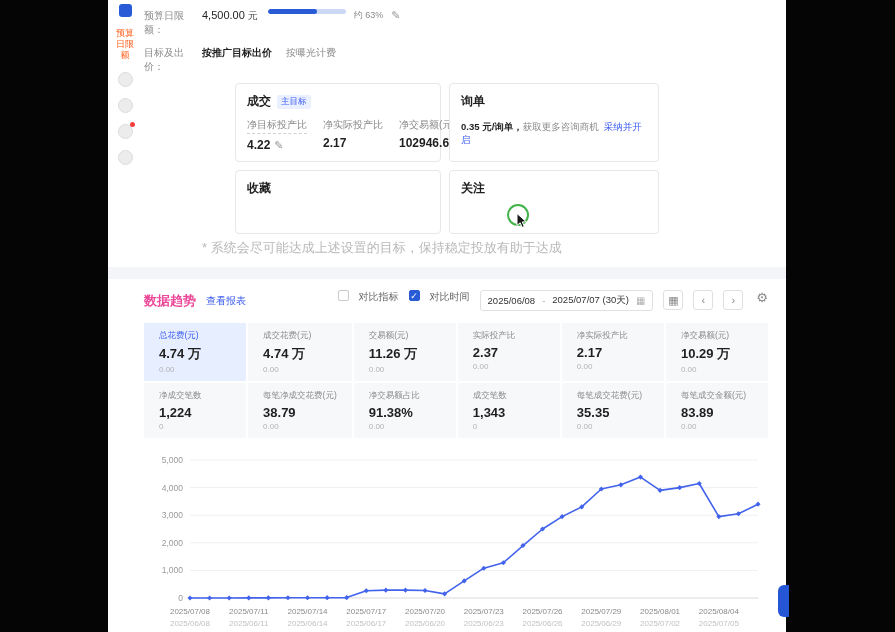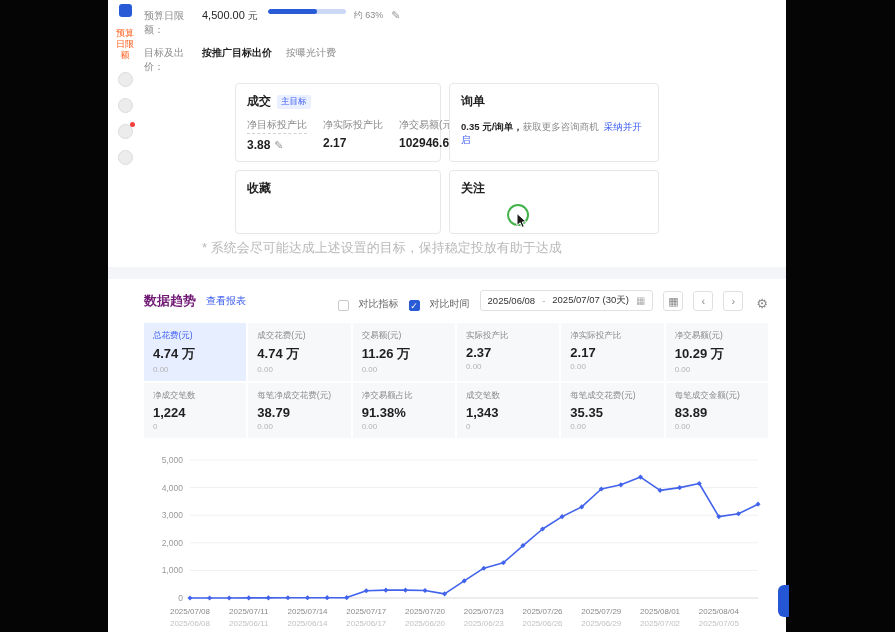--- a/index.html
+++ b/index.html
@@ -40,34 +40,34 @@
   .m-val{font-size:12px;font-weight:bold;color:#1f1f1f;margin-top:4px;display:flex;align-items:center;gap:4px}
   .card-desc{font-size:9.5px;color:#8a8a8a;margin-top:11px}
   .card-desc b{color:#1f1f1f}
   .link{color:#3a5bf0;cursor:pointer;margin-left:5px}
   .sys-note{margin-left:58px;font-size:13px;color:#b9b9b9;margin-top:5px}
 
   .band{height:12px;background:#f4f5f8;margin-top:10px;width:100%}
 
   .trend{margin-left:36px;padding:11px 18px 0 0}
   .trend-head{display:flex;align-items:center}
-  .trend-title{font-size:13px;font-weight:bold;color:#701a75}
+  .trend-title{font-size:13px;font-weight:bold;color:#ec4899}
   .report-link{color:#3a5bf0;font-size:10px;margin-left:10px;cursor:pointer}
-  .trend-controls{margin-left:auto;display:flex;align-items:flex-end;gap:10px;color:#666;font-size:10px}
+  .trend-controls{margin-left:auto;display:flex;align-items:flex-start;gap:10px;color:#666;font-size:10px}
   .cb{width:11px;height:11px;border:1px solid #c9c9c9;border-radius:2px;background:#fff;flex:none;cursor:pointer;
       font-size:9px;line-height:10px;text-align:center;color:#fff}
   .cb.checked{background:#2a5bd7;border-color:#2a5bd7}
   .date-box{border:1px solid #e0e0e0;border-radius:3px;padding:3px 7px;display:flex;gap:7px;align-items:center;color:#333;font-size:9.5px;cursor:pointer}
   .date-box .sep{color:#aaa}
   .cal-glyph{color:#b0b0b0;font-size:10px}
   .icon-btn{width:20px;height:20px;border:1px solid #e0e0e0;border-radius:3px;display:flex;align-items:center;justify-content:center;color:#8a8a8a;font-size:11px;cursor:pointer;background:#fff}
   .gear{color:#8a8a8a;font-size:13px;cursor:pointer;margin-left:3px}
 
   .tiles{display:grid;grid-template-columns:repeat(6,1fr);gap:2px;margin-top:12px}
-  .tile{background:#f7f8fa;padding:7px 9px;min-height:46px;cursor:pointer}
+  .tile{background:#f7f8fa;padding:7px 15px;min-height:46px;cursor:pointer}
   .tile.selected{background:#e7eeff}
   .t-lbl{font-size:8.5px;color:#8a8a8a;white-space:nowrap;overflow:hidden}
   .tile.selected .t-lbl{color:#3a5bf0}
   .t-val{font-size:13px;font-weight:bold;color:#1f1f1f;margin-top:3px}
   .t-sub{font-size:8px;color:#b3b3b3;margin-top:2px}
 
   .chart-wrap{margin-top:12px}
   svg{font-family:inherit;display:block}
 
   .cursor-ring{position:absolute;left:507px;top:204px;width:22px;height:22px;border:2px solid #43b24a;border-radius:50%;z-index:20}
@@ -113,21 +113,21 @@
     <div class="cards">
       <div class="card">
         <div class="card-title">
           <span>成交</span>
           <span class="badge-main">主目标</span>
         </div>
         <div class="metrics">
           <div class="metric">
             <div class="m-lbl dashed">净目标投产比</div>
             <div class="m-val">
-              <span>3.88</span>
+              <span>4.22</span>
               <span class="pencil">✎</span>
             </div>
           </div>
           <div class="metric">
             <div class="m-lbl">净实际投产比</div>
             <div class="m-val">
                 <span>2.17</span>
               </div>
           </div>
           <div class="metric">

